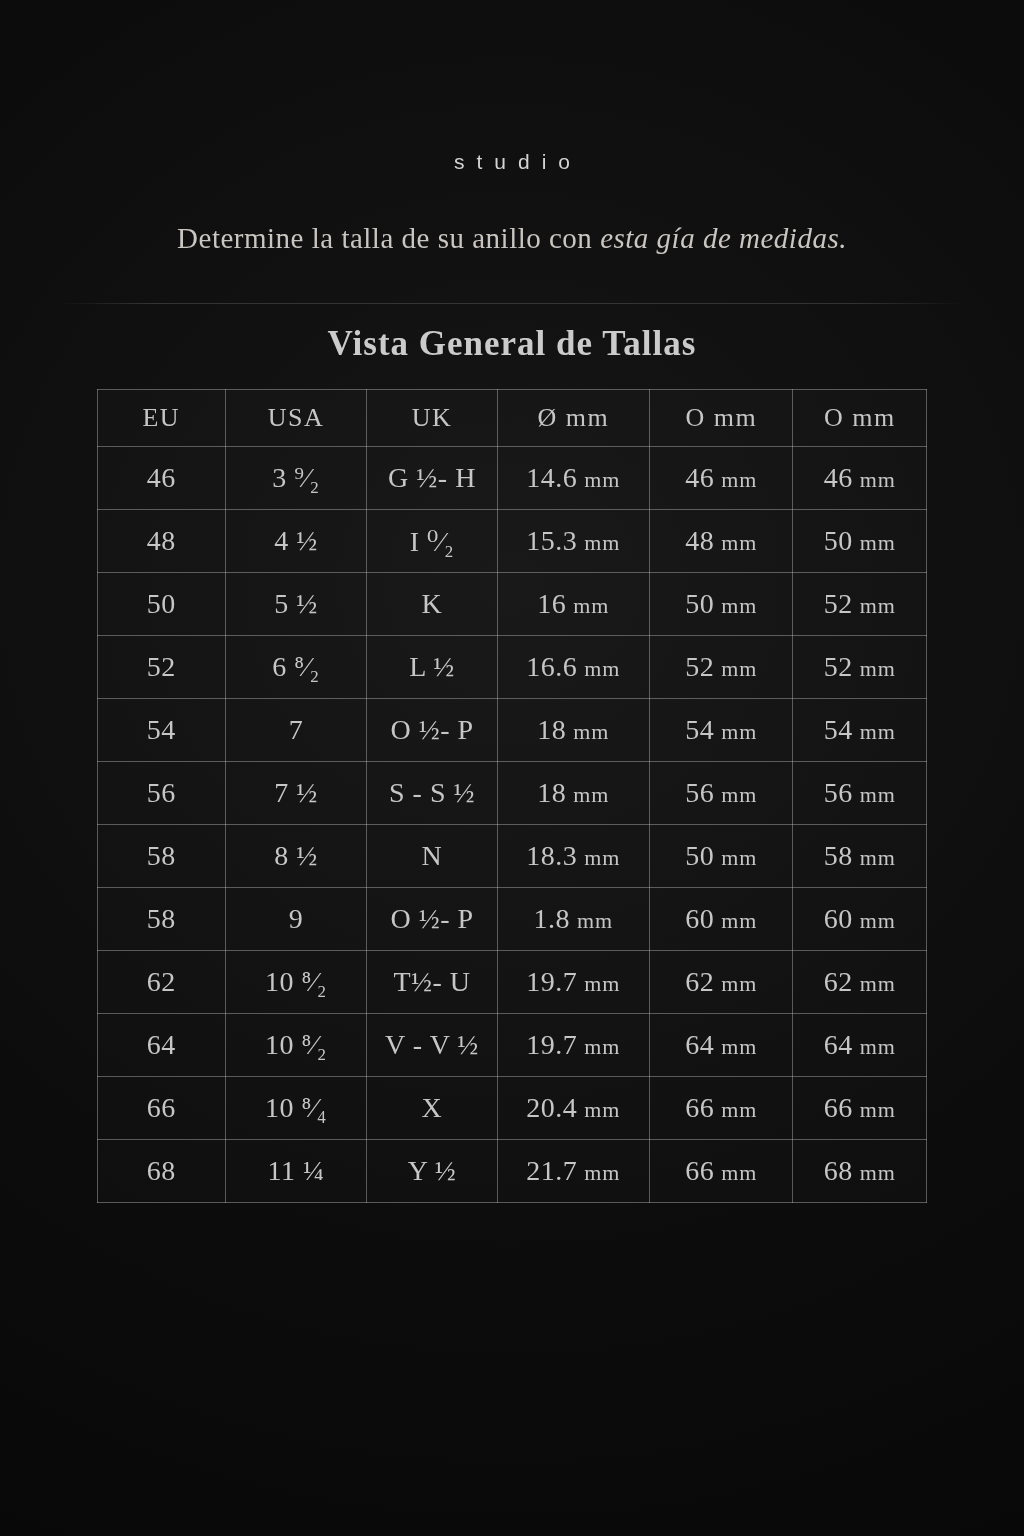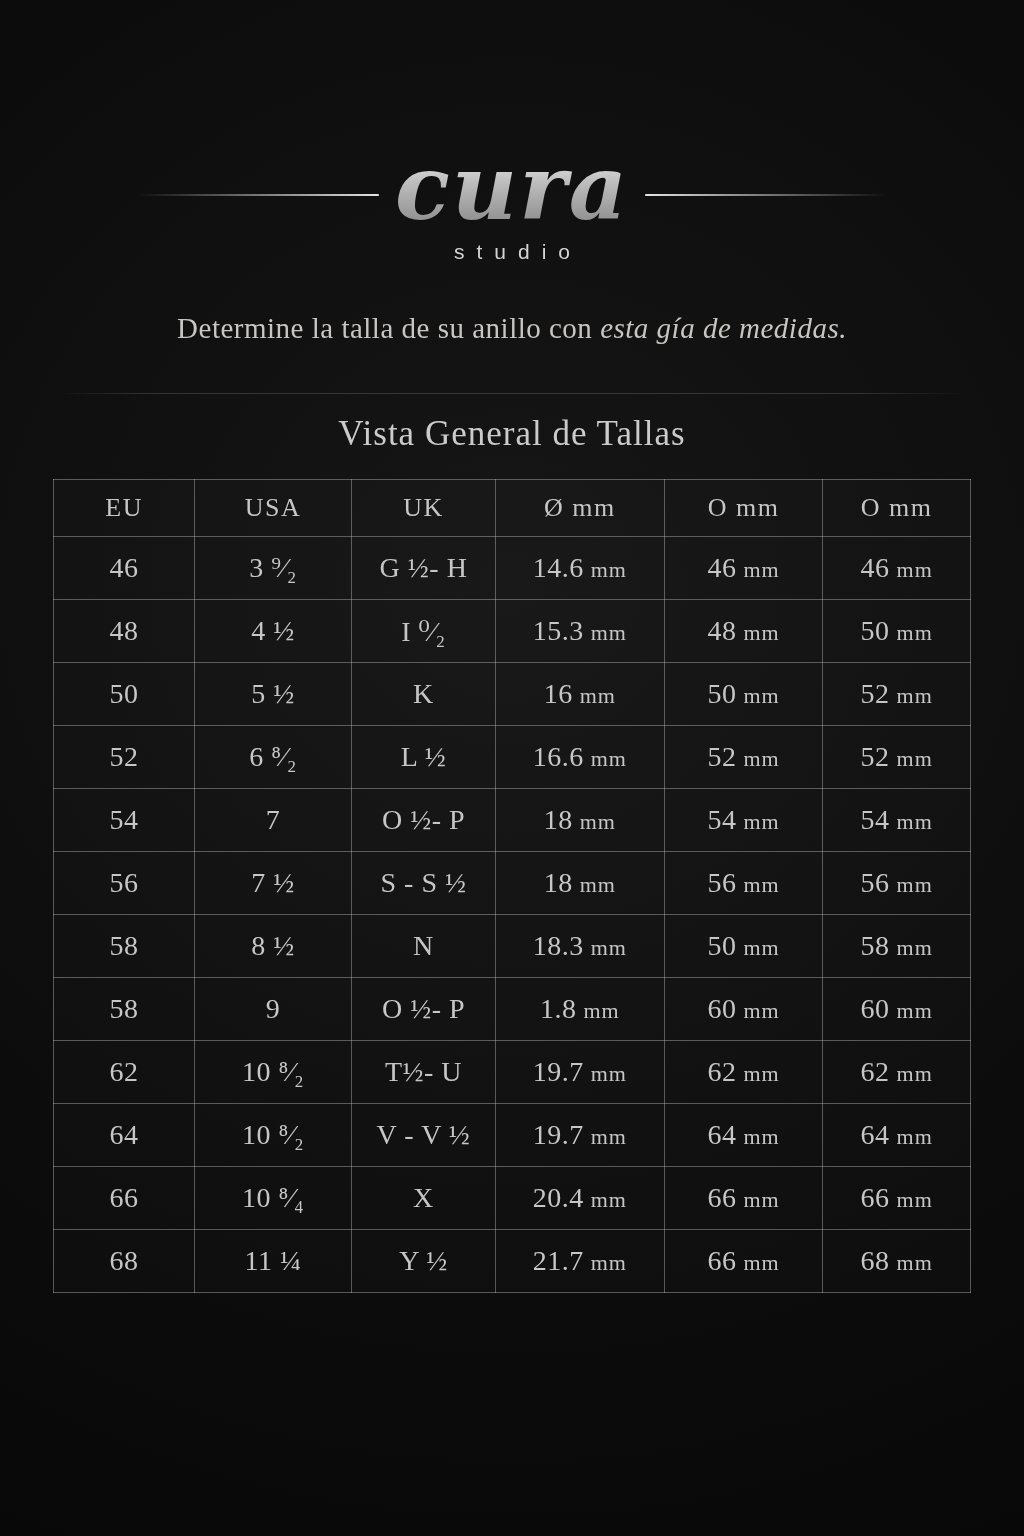--- a/index.html
+++ b/index.html
@@ -47,28 +47,28 @@
 
   .divider{
     margin:48px auto 0;
     width:906px;height:1px;
     background:linear-gradient(90deg,rgba(255,255,255,0) 0%,rgba(255,255,255,.15) 10%,rgba(255,255,255,.15) 88%,rgba(255,255,255,0) 100%);
   }
 
   
   .section-title{
     margin-top:20px;text-align:center;
-    font-size:35px;font-weight:normal;
+    font-size:35px;font-weight:bold;
     letter-spacing:1px;color:#cbcbcb;
   }
 
   
   .size-table{
     margin:25px auto 0;
-    width:918px;
+    width:830px;
     border-collapse:collapse;
     table-layout:fixed;
     background:rgba(255,255,255,0.015);
   }
   .size-table col.c-eu{width:15.4%;}
   .size-table col.c-usa{width:17.1%;}
   .size-table col.c-uk{width:15.7%;}
   .size-table col.c-d{width:18.4%;}
   .size-table col.c-o1{width:17.3%;}
   .size-table col.c-o2{width:16.1%;}
@@ -81,25 +81,20 @@
   .size-table th{height:56px;font-size:26px;letter-spacing:1.5px;}
   .size-table td{height:62px;font-size:28px;letter-spacing:.5px;}
   .size-table .unit{font-size:22px;margin-left:7px;letter-spacing:1px;}
 </style>
 </head>
 <body>
 
 <div class="page">
 
   <div class="logo-section">
-    <div class="logo-row">
-      <div class="flourish flourish-left"></div>
-      <div class="brand-name">cura</div>
-      <div class="flourish flourish-right"></div>
-    </div>
     <div class="brand-sub">studio</div>
   </div>
 
   <div class="intro"><span>Determine la talla de su anillo con </span><span class="it">esta gía de medidas.</span></div>
 
   <div class="divider"></div>
 
   <h1 class="section-title">Vista General de Tallas</h1>
 
   <table class="size-table">

